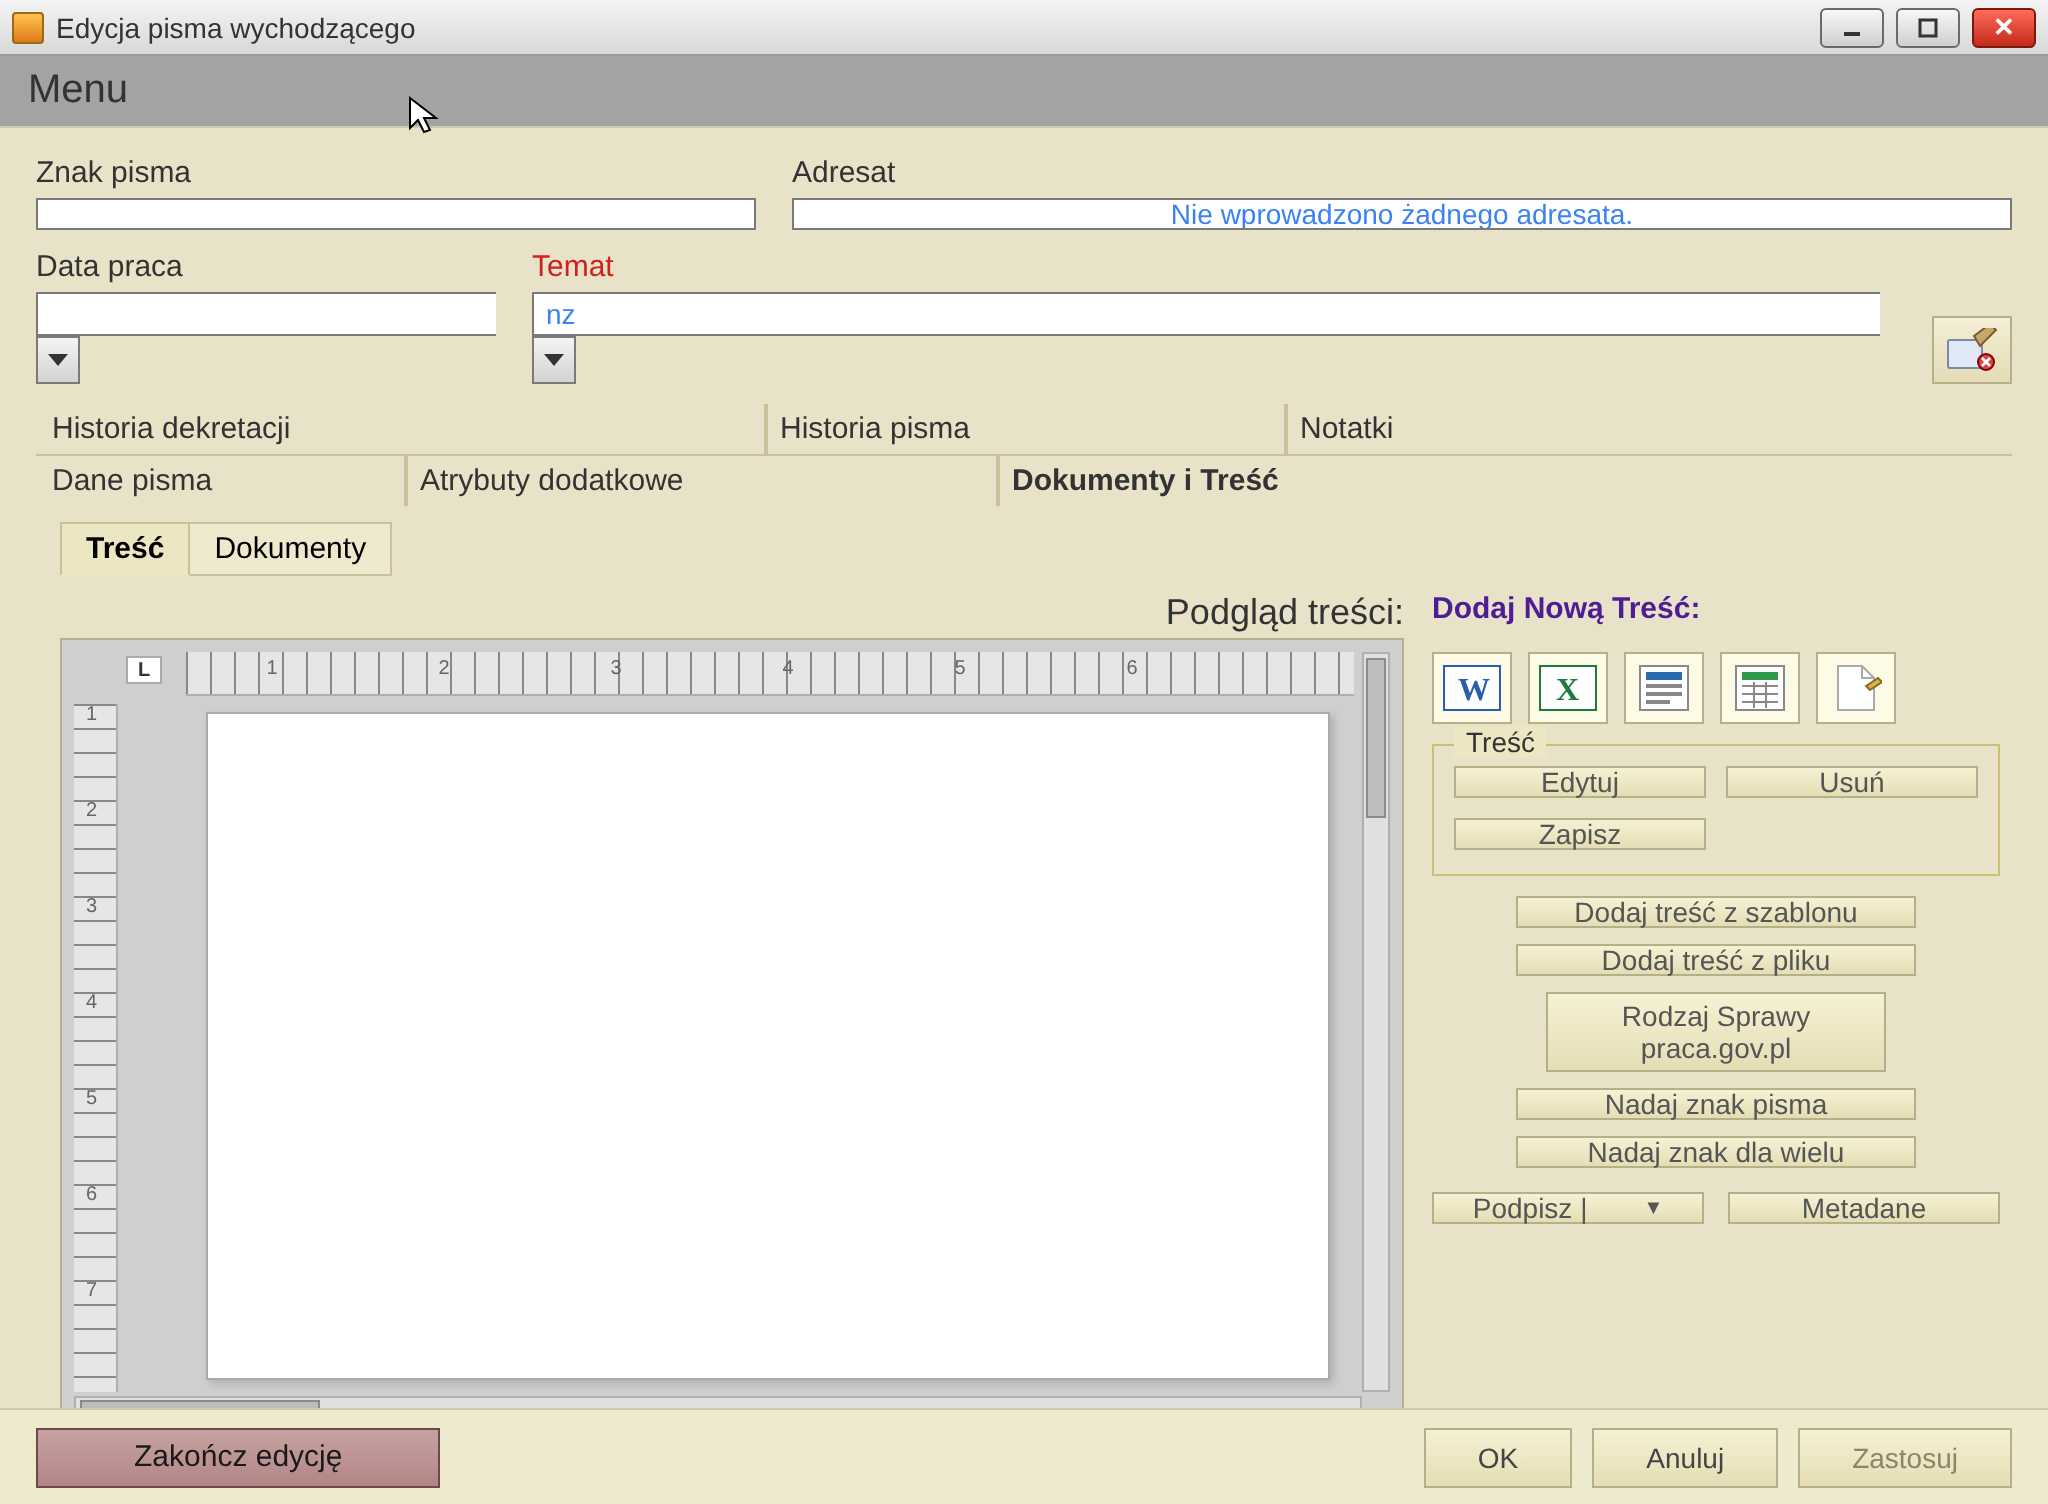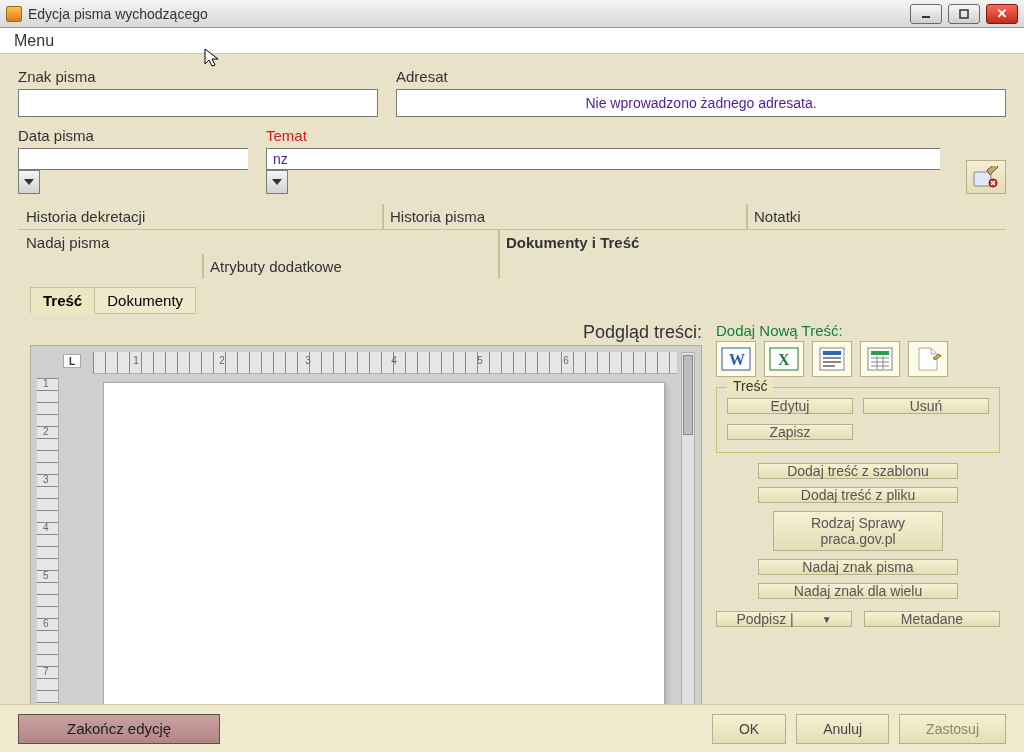--- a/index.html
+++ b/index.html
@@ -43,47 +43,47 @@
     background: linear-gradient(#f8f8f8, #cfcfcf);
     display: flex; align-items: center; justify-content: center;
     font-size: 10px; color: #333;
     cursor: pointer;
   }
   .win-btn.close { background: linear-gradient(#ff6a5a, #c32b1b); color: #fff; border-color: #7a1a0a; }
   .win-btn.close .x { font-weight: bold; font-size: 13px; }
 
   
   .menubar {
-    height: 26px;
-    background: #ffffff;
+    height: 36px;
+    background: #a3a3a3;
     padding-left: 14px;
     display: flex;
     align-items: center;
-    font-size: 16px;
+    font-size: 20px;
     color: #333;
     border-bottom: 1px solid #cfc9a8;
   }
 
   .content {
     padding: 14px 18px 8px 18px;
   }
 
   .field-row { display: flex; gap: 18px; margin-bottom: 10px; align-items: center; }
   .field-col { display: flex; flex-direction: column; }
   .field-col.wide { flex: 1; }
   .field-col .lbl { color: #333; font-size: 15px; margin-bottom: 4px; }
   .field-col .lbl.red { color: #d02020; }
   .text-input {
-    height: 28px;
+    height: 16px;
     background: #fff;
     border: 1px solid #7a7a7a;
     border-radius: 0;
     padding: 2px 6px;
     font-size: 14px;
-    color: #4c1d95;
+    color: #3b82f6;
   }
   .text-input.center { text-align: center; }
   .combo-wrap { display: flex; flex-direction: column; }
   .combo-wrap .text-input { flex: 1; border-right: none; }
   .combo-btn {
     width: 22px; height: 24px;
     border: 1px solid #7a7a7a;
     background: linear-gradient(#f4f4f4, #d3d3d3);
     display: flex; align-items: center; justify-content: center;
     cursor: pointer;
@@ -112,25 +112,25 @@
     padding: 4px 0 4px 6px;
     border-left: 2px solid #c8c19a;
     flex: 1;
     cursor: pointer;
   }
   .tabstrip .tab:first-child { border-left: none; padding-left: 8px; }
   .tabstrip .tab.bold { font-weight: bold; }
   .tabrow1 .tab { flex: 0 0 auto; }
   .tabrow1 { }
   .tabrow1 .t1 { width: 364px; }
-  .tabrow1 .t2 { width: 364px; }
+  .tabrow1 .t2 { width: 260px; }
   .tabrow1 .t3 { width: 260px; }
   .tabrow2 { border-top: 1px solid #c8c19a; }
   .tabrow2 .t1 { flex: 0 0 184px; }
-  .tabrow2 .t2 { flex: 0 0 296px; margin-top: 24px; }
+  .tabrow2 .t2 { flex: 0 0 296px; }
   .tabrow2 .t3 { flex: 0 0 212px; }
   .tabrow2 .t4 { flex: 1; }
 
   
   .inner-panel {
     margin-top: 8px;
     margin-left: 12px;
     margin-right: 6px;
   }
   .sub-tabs {
@@ -225,21 +225,21 @@
   .vscroll .thumb { position:absolute; top:2px; left:1px; right:1px; height:80px; background:#bdbdbd; border:1px solid #8a8a8a;}
   .hscroll {
     position: absolute; left: 6px; right: 20px; bottom: 6px; height: 14px;
     background: #e0e0e0; border: 1px solid #b0b0b0;
   }
   .hscroll .thumb { position:absolute; left:2px; top:1px; bottom:1px; width:120px; background:#bdbdbd; border:1px solid #8a8a8a;}
 
   
   .right-col { width: 284px; }
   .right-col .grp-label {
-    font-size: 15px; color: #15803d; margin-bottom: 2px;
+    font-size: 15px; color: #4c1d95; margin-bottom: 13px; font-weight: bold;
   }
   .icon-row { display: flex; gap: 8px; margin-bottom: 10px; }
   .app-icon-btn {
     width: 40px; height: 36px;
     border: 1px solid #b5af8a;
     background: #fdfae6;
     display:flex; align-items:center; justify-content:center;
     cursor:pointer;
   }
   .tresc-box {
@@ -348,21 +348,21 @@
       <input class="text-input" value="" style="">
     </div>
     <div class="field-col wide">
       <div class="lbl">Adresat</div>
       <input class="text-input center" value="Nie wprowadzono żadnego adresata." style="">
     </div>
   </div>
 
   <div class="field-row" style="align-items:flex-end">
     <div class="field-col" style="width:230px">
-      <div class="lbl">Data pisma</div>
+      <div class="lbl">Data praca</div>
       <div class="combo-wrap">
         <input class="text-input" value="" style="">
         <div class="combo-btn">
           <svg>
               <path d="M0 0 L10 0 L5 6 Z" fill="#333"></path>
             </svg>
         </div>
       </div>
     </div>
     <div class="field-col wide">
@@ -386,21 +386,21 @@
     </div>
   </div>
 
   <div class="tabs-outer">
     <div class="tabstrip tabrow1">
       <div class="tab t1">Historia dekretacji</div>
       <div class="tab t2">Historia pisma</div>
       <div class="tab t3">Notatki</div>
     </div>
     <div class="tabstrip tabrow2">
-      <div class="tab t1">Nadaj pisma</div>
+      <div class="tab t1">Dane pisma</div>
       <div class="tab t2">Atrybuty dodatkowe</div>
       <div class="tab t4 bold">Dokumenty i Treść</div>
     </div>
   </div>
 
   <div class="inner-panel">
     <div class="sub-tabs">
       <div class="sub-tab active">Treść</div>
       <div class="sub-tab">Dokumenty</div>
     </div>

